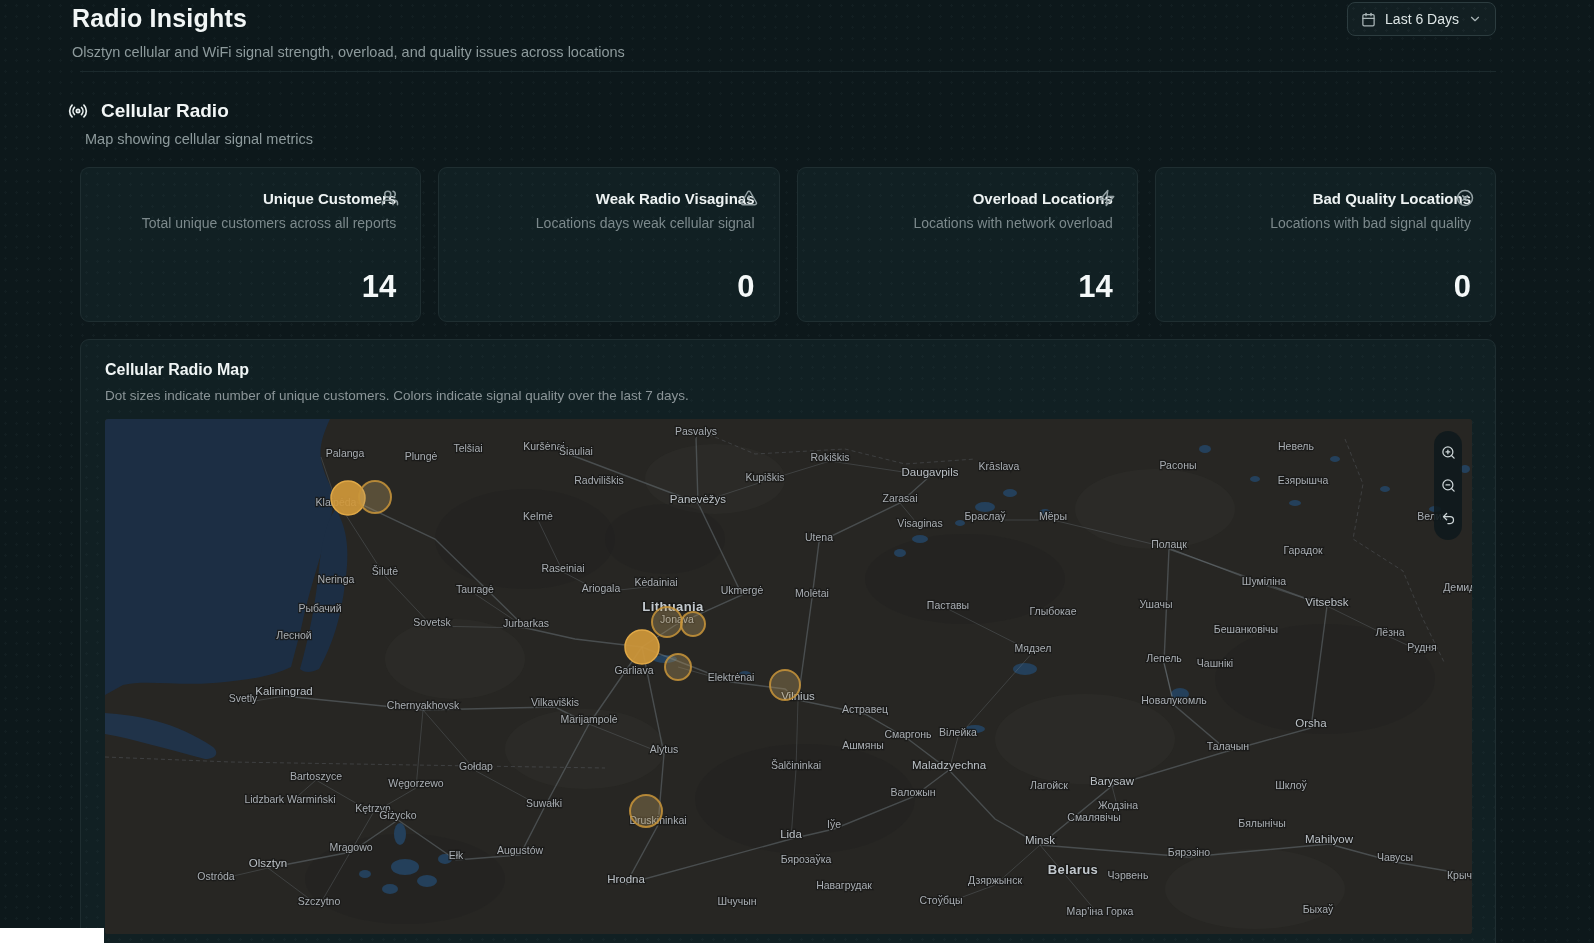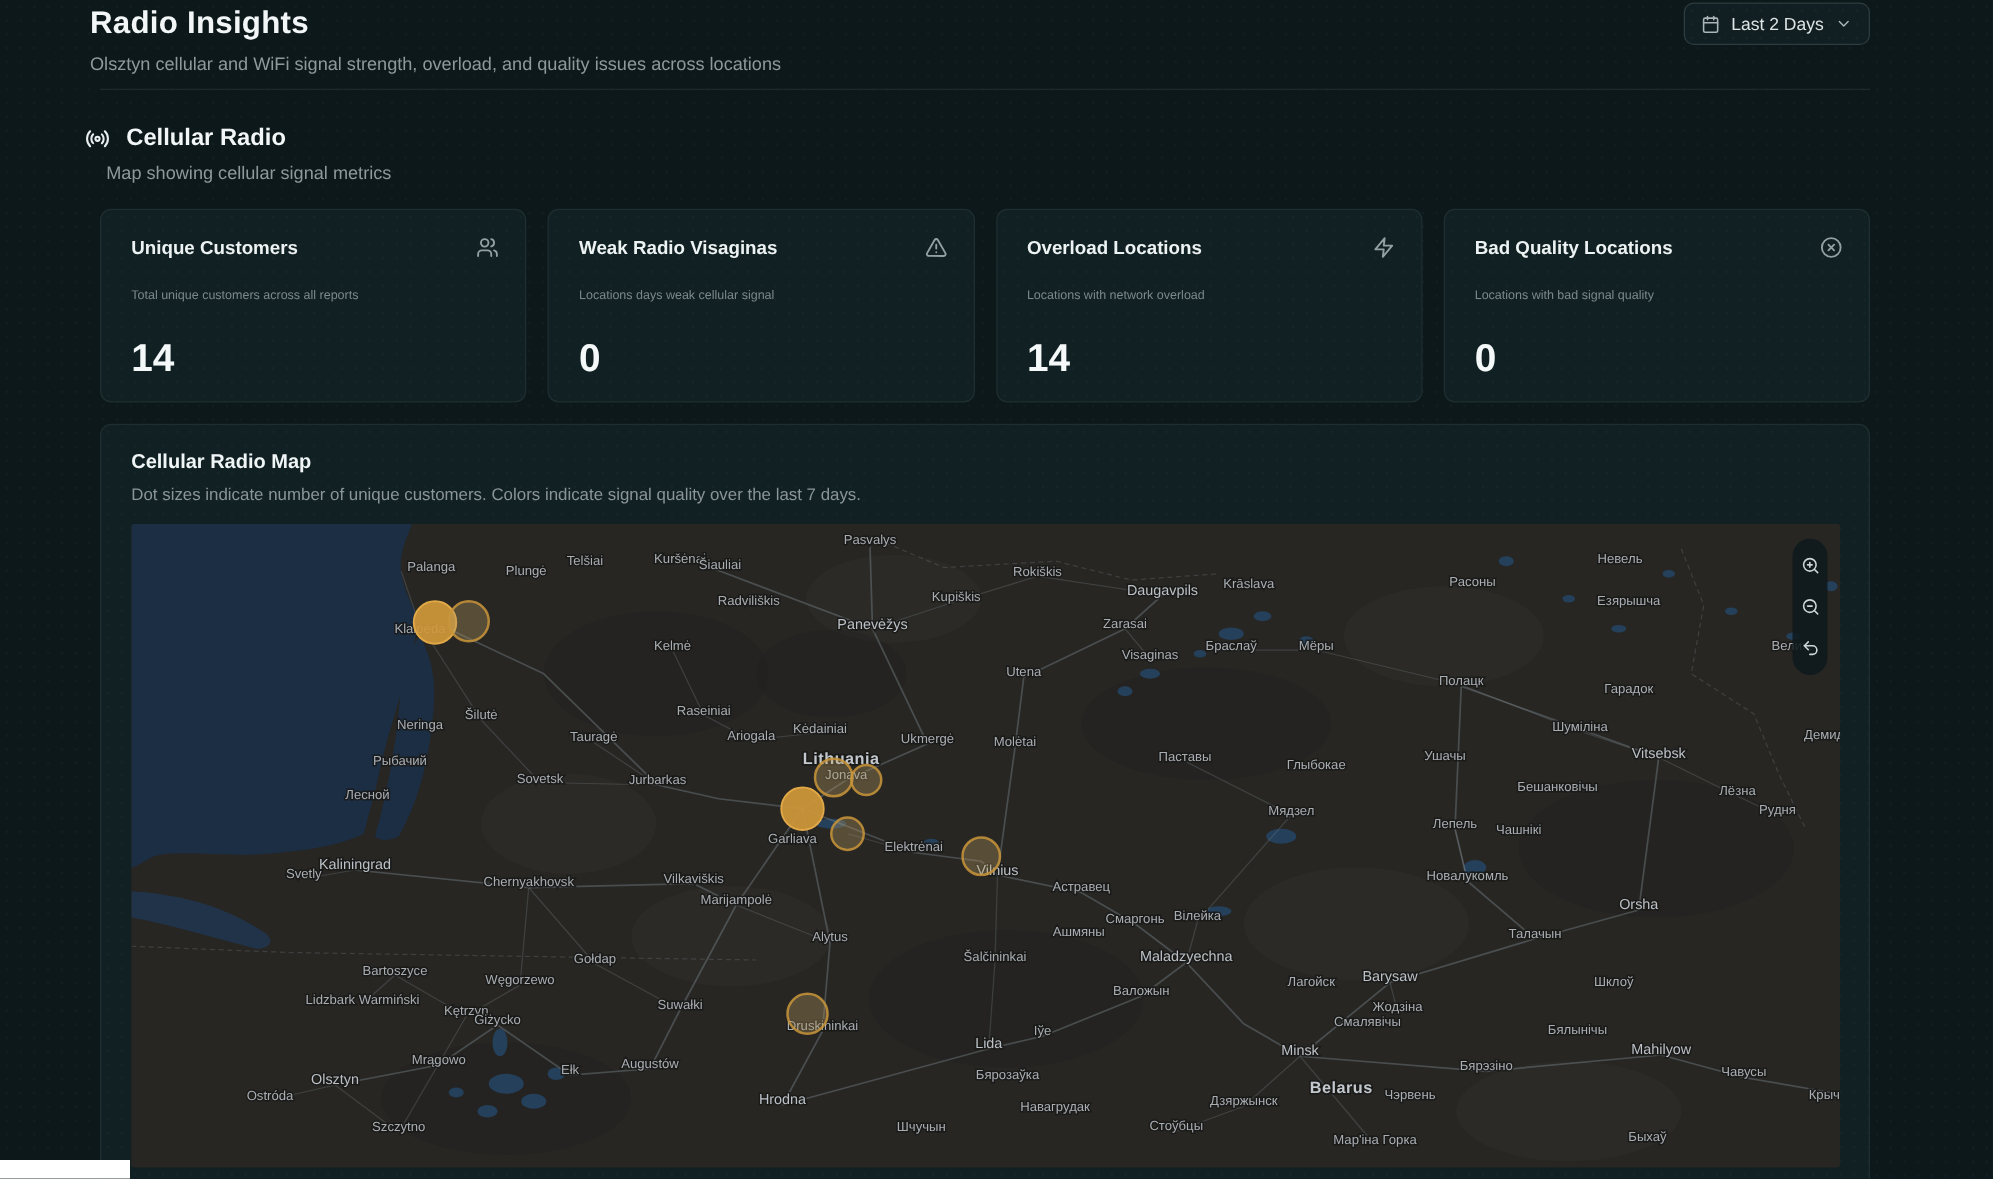--- a/index.html
+++ b/index.html
@@ -41,23 +41,24 @@
     position:absolute; left:80px; top:167px; width:1416px; height:155px;
     display:grid; grid-template-columns:repeat(4,1fr); gap:17px;
   }
   .stat-card {
     position:relative; display:flex; flex-direction:column;
     background-color:#112023;
     background-image: radial-gradient(circle, rgba(150,170,175,0.04) 1px, transparent 1.3px);
     background-size:11px 11px;
     border:1px solid #1f2e31; border-radius:9px;
     padding:22px 24px 16px 24px;
+    text-align:right;
   }
   .stat-title { font-size:15px; font-weight:bold; color:#edf2f2; }
-  .stat-desc { margin-top:24px; font-size:10px; color:#7c898c; }
+  .stat-desc { margin-top:8px; font-size:14px; color:#7c898c; }
   .stat-value { margin-top:auto; font-size:31px; font-weight:bold; color:#f4f8f8; }
   .stat-icon { position:absolute; top:21px; right:21px; color:#93a0a3; }
   
   .map-card {
     position:absolute; left:80px; top:339px; width:1416px; height:640px;
     background-color:#112023;
     background-image: radial-gradient(circle, rgba(150,170,175,0.04) 1px, transparent 1.3px);
     background-size:11px 11px;
     border:1px solid #1f2e31; border-radius:9px;
     padding:21px 24px;
@@ -111,21 +112,21 @@
 
   <button class="date-btn">
     <span style="display:flex">
       <svg width="15" height="15" viewBox="0 0 24 24" fill="none" stroke="currentColor" stroke-width="2" stroke-linecap="round" stroke-linejoin="round">
           <path d="M8 2v4"></path>
           <path d="M16 2v4"></path>
           <rect x="3" y="4" width="18" height="18" rx="2"></rect>
           <path d="M3 10h18"></path>
         </svg>
     </span>
-    <span>Last 2 Days</span>
+    <span>Last 6 Days</span>
     <span style="display:flex;color:#7e8b8e">
       <svg width="14" height="14" viewBox="0 0 24 24" fill="none" stroke="currentColor" stroke-width="2" stroke-linecap="round" stroke-linejoin="round">
           <path d="m6 9 6 6 6-6"></path>
         </svg>
     </span>
   </button>
 
   <div class="divider"></div>
 
   <div class="section-head">

